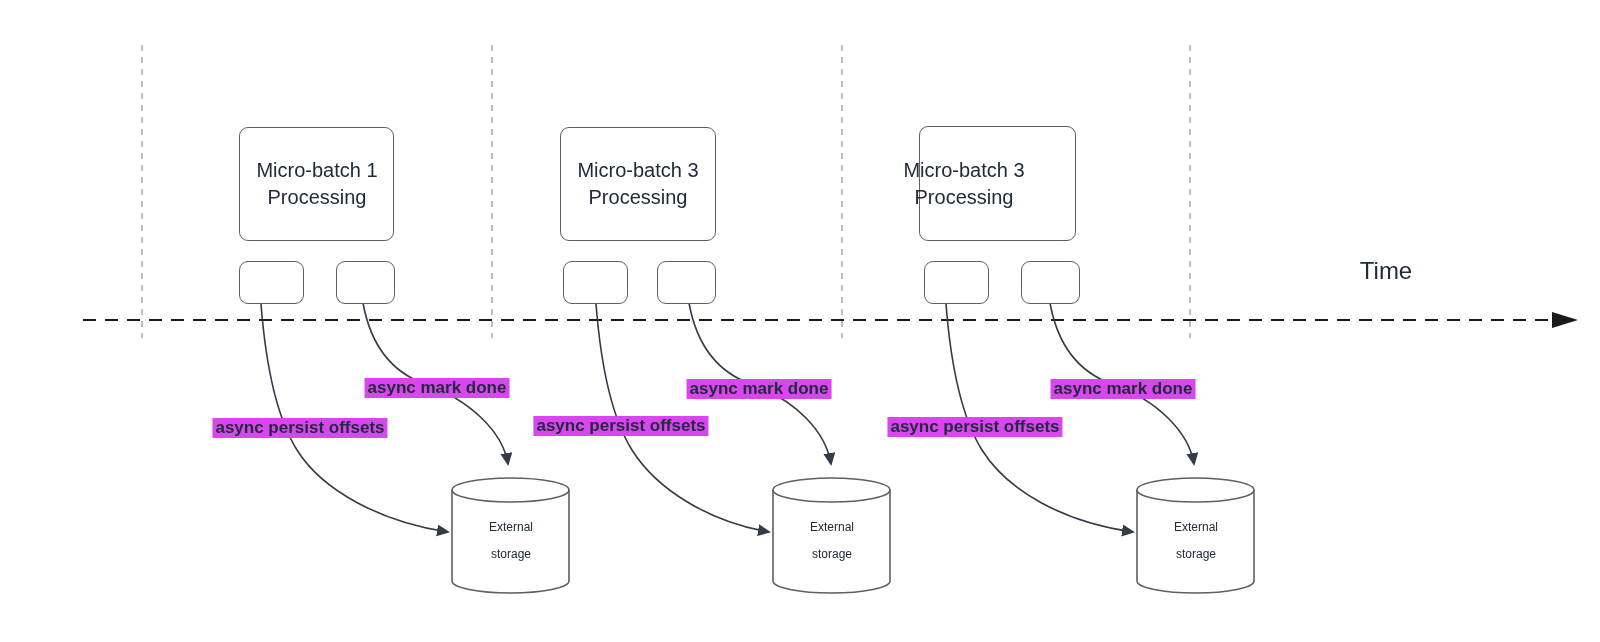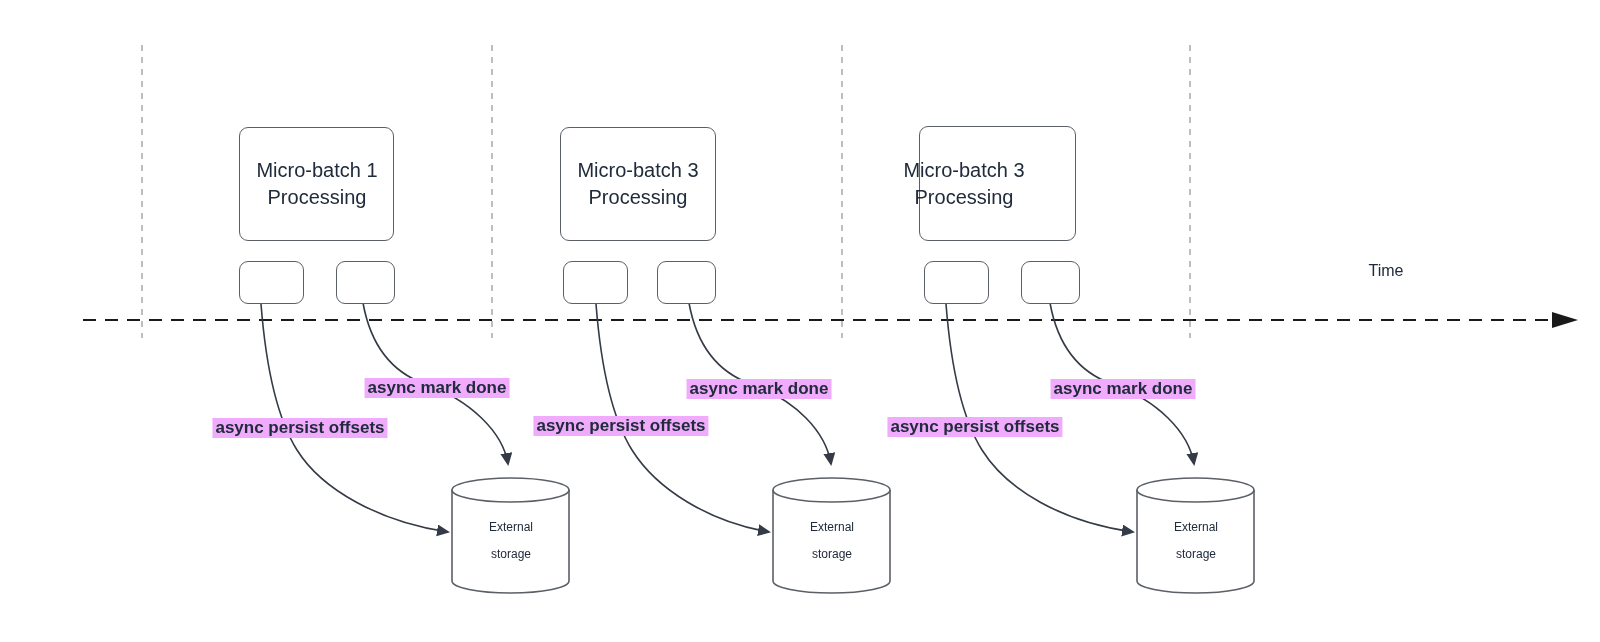--- a/index.html
+++ b/index.html
@@ -40,24 +40,24 @@
   .txt{
     position:absolute;
     transform:translate(-50%,-50%);
     text-align:center;
     white-space:nowrap;
     z-index:3;
   }
   .box-title{font-size:20px;line-height:27px;color:var(--text);}
   .edge-label{
     font-size:17px;font-weight:bold;color:var(--text);
-    background:#f0abfc;padding:0 3px;text-align:right;
+    background:#d946ef;padding:0 3px;text-align:right;
   }
   .storage-label{font-size:12px;line-height:27px;color:var(--text);}
-  .time-label{font-size:16px;color:var(--text);}
+  .time-label{font-size:24px;color:var(--text);}
 </style>
 </head>
 <body>
 
 <div id="canvas">
 
   <svg id="wires" width="1600" height="642" viewBox="0 0 1600 642">
     <defs>
       <marker id="arrow" markerUnits="userSpaceOnUse" markerWidth="16" markerHeight="13" refX="11" refY="6" orient="auto">
         <polygon points="0,0 13,6 0,12" class="arrowhead"></polygon>

